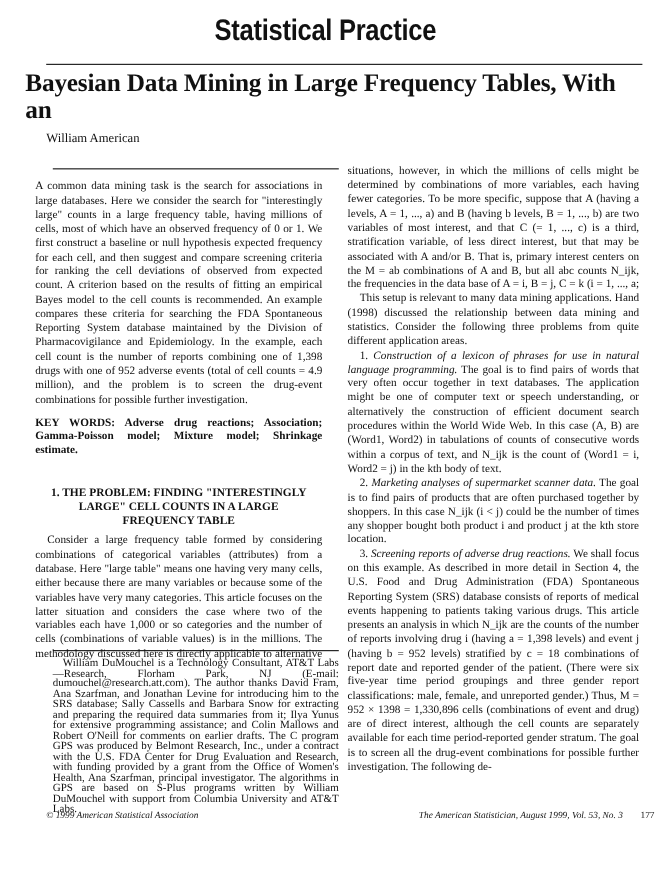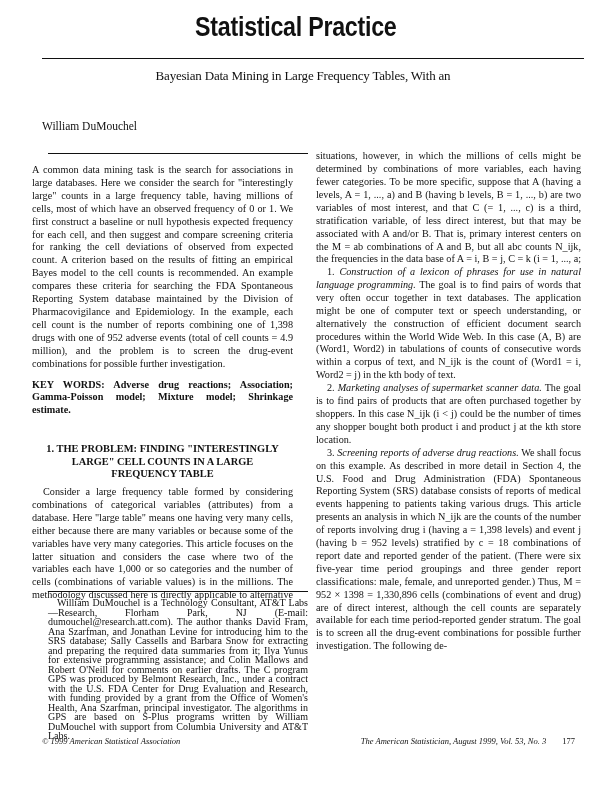--- a/index.html
+++ b/index.html
@@ -5,67 +5,68 @@
   html, body { margin: 0; padding: 0; background: #ffffff; }
   body { width: 607px; height: 792px; position: relative; overflow: hidden; color: #111; font-family: "Liberation Serif", serif; }
   .header { position: absolute; left: 0; top: 0; width: 607px; }
   .section-title {
     position: absolute; left: 0; width: 607px; top: 12px; text-align: center;
     font-family: "Liberation Sans", sans-serif; font-weight: bold; font-size: 27px; letter-spacing: -0.3px;
     transform: scaleX(0.86); transform-origin: 380px 0; padding-left: 165px; box-sizing: border-box; text-align: left;
   }
   .top-rule { position: absolute; left: 42px; width: 542px; top: 58px; height: 0; border-top: 1.5px solid #111; }
   .article-title {
-    position: absolute; right: 24px; top: 64px; width: 560px; text-align: center;
-    font-weight: normal; font-size: 13px; line-height: 24px; letter-spacing: -0.2px;
+    position: absolute; right: 24px; top: 64px; width: 560px; text-align: left;
+    font-weight: bold; font-size: 23px; line-height: 24px; letter-spacing: -0.2px;
   }
   .author { position: absolute; left: 42px; top: 120px; font-size: 11.5px; }
   .col { position: absolute; width: 261px; font-size: 10.2px; line-height: 12.9px; text-align: justify; }
   .col-left { left: 32px; }
   .col-right { left: 316px; width: 265px; }
   .abstract-rule { position: absolute; left: 48px; width: 260px; top: 153px; border-top: 1px solid #111; }
   .para { margin: 0; }
   .indent { text-indent: 11px; }
   .kw { margin-top: 8px; font-weight: bold; }
   .heading { text-align: center; font-weight: bold; font-size: 10.4px; line-height: 12.6px; margin: 26px 6px 5px 6px; }
   .foot-rule { position: absolute; left: 48px; width: 260px; top: 591px; border-top: 1px solid #111; }
   .footnote { position: absolute; left: 48px; top: 598px; width: 260px; font-size: 10px; line-height: 9.5px; text-align: justify; text-indent: 9px; }
   .footer-left { position: absolute; left: 42px; top: 736px; font-size: 8.5px; font-style: italic; }
-  .footer-right { position: absolute; right: 32px; top: 736px; font-size: 8.5px; font-style: italic; }
+  .footer-right { position: absolute; right: 12px; top: 736px; font-size: 8.5px; font-style: italic; }
   .footer-right .pg { margin-left: 16px; font-style: normal; }
   em { }
 </style>
 </head>
 <body>
 
 <div class="header">
   <div class="section-title">Statistical Practice</div>
   <div class="top-rule"></div>
   <div class="article-title">
     <div>Bayesian Data Mining in Large Frequency Tables, With an</div>
   </div>
-  <div class="author">William DuMouchel</div>
+  <div class="author">William American</div>
 </div>
 
 <div class="abstract-rule"></div>
 
 <div class="col col-left" style="top:164px;">
   <p class="para">A common data mining task is the search for associations in large databases. Here we consider the search for "interestingly large" counts in a large frequency table, having millions of cells, most of which have an observed frequency of 0 or 1. We first construct a baseline or null hypothesis expected frequency for each cell, and then suggest and compare screening criteria for ranking the cell deviations of observed from expected count. A criterion based on the results of fitting an empirical Bayes model to the cell counts is recommended. An example compares these criteria for searching the FDA Spontaneous Reporting System database maintained by the Division of Pharmacovigilance and Epidemiology. In the example, each cell count is the number of reports combining one of 1,398 drugs with one of 952 adverse events (total of cell counts = 4.9 million), and the problem is to screen the drug-event combinations for possible further investigation.</p>
   <p class="para kw">KEY WORDS: Adverse drug reactions; Association; Gamma-Poisson model; Mixture model; Shrinkage estimate.</p>
   <div class="heading">1. THE PROBLEM: FINDING "INTERESTINGLY LARGE" CELL COUNTS IN A LARGE FREQUENCY TABLE</div>
   <p class="para indent" style="height:116px;overflow:hidden;">Consider a large frequency table formed by considering combinations of categorical variables (attributes) from a database. Here "large table" means one having very many cells, either because there are many variables or because some of the variables have very many categories. This article focuses on the latter situation and considers the case where two of the variables each have 1,000 or so categories and the number of cells (combinations of variable values) is in the millions. The methodology discussed here is directly applicable to alternative situations, however, in which the millions of cells might be determined by combinations of more variables, each having fewer categories. To be more specific, suppose that A (having a levels, A = 1, ..., a) and B (having b levels, B = 1, ..., b) are two variables of most interest, and that C (= 1, ..., c) is a third, stratification variable, of less direct interest, but that may be associated with A and/or B. That is, primary interest centers on the M = ab combinations of A and B, but all abc counts N_ijk, the frequencies in the data base of A = i, B = j, C = k (i = 1, ..., a; j = 1, ..., b; k = 1, ..., c), are available.</p>
 </div>
 
 <div class="foot-rule"></div>
 <div class="footnote">William DuMouchel is a Technology Consultant, AT&amp;T Labs—Research, Florham Park, NJ (E-mail: dumouchel@research.att.com). The author thanks David Fram, Ana Szarfman, and Jonathan Levine for introducing him to the SRS database; Sally Cassells and Barbara Snow for extracting and preparing the required data summaries from it; Ilya Yunus for extensive programming assistance; and Colin Mallows and Robert O'Neill for comments on earlier drafts. The C program GPS was produced by Belmont Research, Inc., under a contract with the U.S. FDA Center for Drug Evaluation and Research, with funding provided by a grant from the Office of Women's Health, Ana Szarfman, principal investigator. The algorithms in GPS are based on S-Plus programs written by William DuMouchel with support from Columbia University and AT&amp;T Labs.</div>
 
 <div class="col col-right" style="top:150px;">
   <p class="para" style="height:116px;overflow:hidden;position:relative;">
     <span style="display:block;margin-top:-116px;">Consider a large frequency table formed by considering combinations of categorical variables (attributes) from a database. Here "large table" means one having very many cells, either because there are many variables or because some of the variables have very many categories. This article focuses on the latter situation and considers the case where two of the variables each have 1,000 or so categories and the number of cells (combinations of variable values) is in the millions. The methodology discussed here is directly applicable to alternative situations, however, in which the millions of cells might be determined by combinations of more variables, each having fewer categories. To be more specific, suppose that A (having a levels, A = 1, ..., a) and B (having b levels, B = 1, ..., b) are two variables of most interest, and that C (= 1, ..., c) is a third, stratification variable, of less direct interest, but that may be associated with A and/or B. That is, primary interest centers on the M = ab combinations of A and B, but all abc counts N_ijk, the frequencies in the data base of A = i, B = j, C = k (i = 1, ..., a; j = 1, ..., b; k = 1, ..., c), are available.</span>
   </p>
+  <p class="para indent">This setup is relevant to many data mining applications. Hand (1998) discussed the relationship between data mining and statistics. Consider the following three problems from quite different application areas.</p>
   <p class="para indent">
     <span>1. </span><em>Construction of a lexicon of phrases for use in natural language programming.</em><span> The goal is to find pairs of words that very often occur together in text databases. The application might be one of computer text or speech understanding, or alternatively the construction of efficient document search procedures within the World Wide Web. In this case (A, B) are (Word1, Word2) in tabulations of counts of consecutive words within a corpus of text, and N_ijk is the count of (Word1 = i, Word2 = j) in the kth body of text.</span>
   </p>
   <p class="para indent">
     <span>2. </span><em>Marketing analyses of supermarket scanner data.</em><span> The goal is to find pairs of products that are often purchased together by shoppers. In this case N_ijk (i &lt; j) could be the number of times any shopper bought both product i and product j at the kth store location.</span>
   </p>
   <p class="para indent">
     <span>3. </span><em>Screening reports of adverse drug reactions.</em><span> We shall focus on this example. As described in more detail in Section 4, the U.S. Food and Drug Administration (FDA) Spontaneous Reporting System (SRS) database consists of reports of medical events happening to patients taking various drugs. This article presents an analysis in which N_ijk are the counts of the number of reports involving drug i (having a = 1,398 levels) and event j (having b = 952 levels) stratified by c = 18 combinations of report date and reported gender of the patient. (There were six five-year time period groupings and three gender report classifications: male, female, and unreported gender.) Thus, M = 952 × 1398 = 1,330,896 cells (combinations of event and drug) are of direct interest, although the cell counts are separately available for each time period-reported gender stratum. The goal is to screen all the drug-event combinations for possible further investigation. The following de-</span>
   </p>
 </div>

